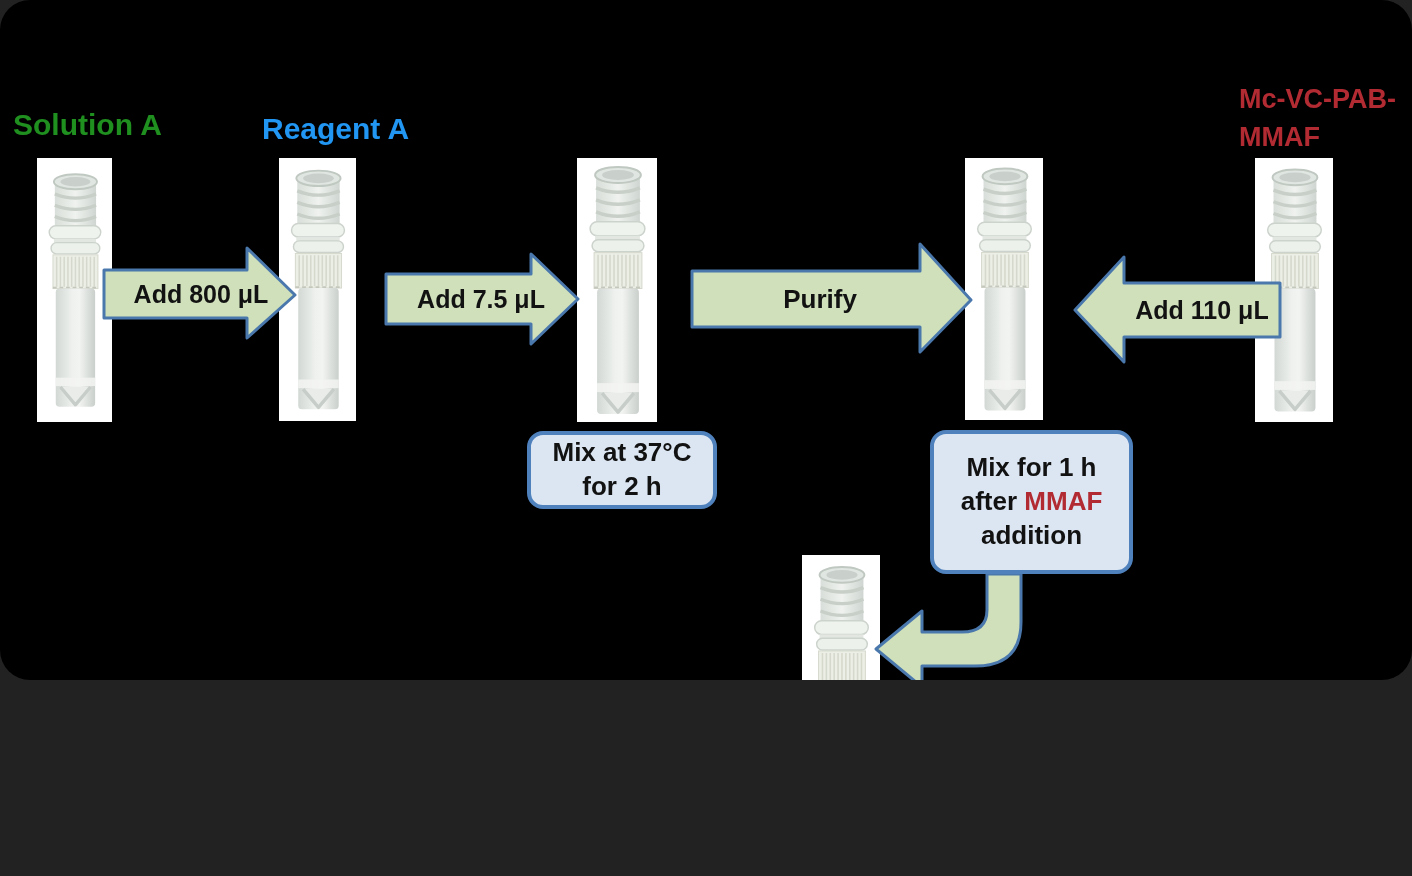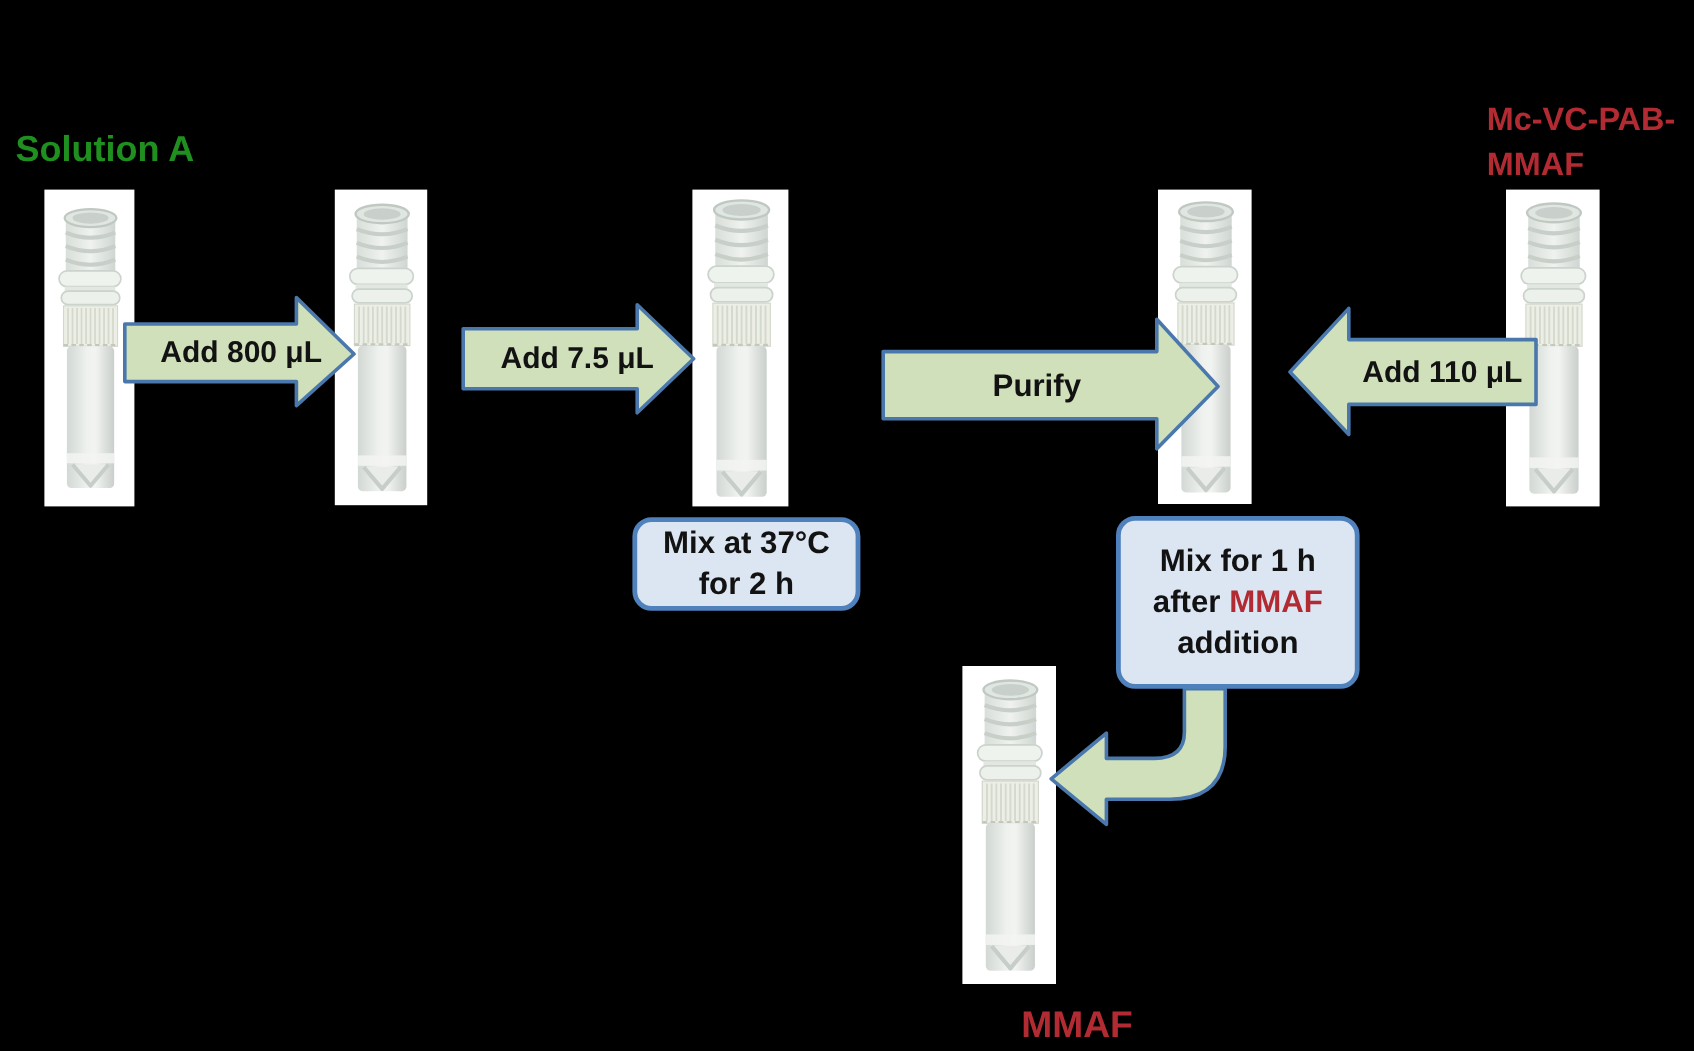--- a/index.html
+++ b/index.html
@@ -11,23 +11,24 @@
     --green:#1f8f1f;
     --blue:#2196f3;
     --red:#b22b33;
     --ink:#121212;
   }
   *{margin:0;padding:0;box-sizing:border-box;}
   html,body{background:#222;}
   body{font-family:"Liberation Sans", sans-serif;}
   .stage{
     position:relative;
-    width:1412px;height:876px;
+    width:1412px;height:680px;
     background:var(--bg);
     overflow:hidden;
+    border-radius:30px;
   }
   .abs{position:absolute;}
   
   .tube{
     position:absolute;
     background:#ffffff;
     display:flex;align-items:flex-start;justify-content:center;
   }
   .tube svg{width:100%;height:100%;display:block;}
   
@@ -105,20 +106,21 @@
 
       <rect x="20" y="226" width="42" height="9" fill="#f3f5f2" opacity="0.85"></rect>
       <path d="M25,236 L41,255 L57,236" fill="#e9ece9" stroke="#c7cdc8" stroke-width="3.5" stroke-linejoin="round"></path>
     </symbol>
   </defs>
 </svg>
 
 <div class="stage">
 
   <div class="lbl lbl-green abs" style="left:13px;top:108px;">Solution A</div>
+  <div class="lbl lbl-blue abs" style="left:262px;top:112px;">Reagent A</div>
   <div class="lbl lbl-red abs" style="left:1239px;top:80px;">
     <div>Mc-VC-PAB-</div>
     <div>MMAF</div>
   </div>
   <div class="lbl lbl-red-big abs" style="left:851px;top:836px;">MMAF</div>
 
   <div class="tube" style="left:37px;top:158px;width:75px;height:264px;">
     <svg viewBox="0 0 80 265">
         <use href="#tube-shape"></use>
       </svg>
@@ -156,21 +158,21 @@
     <div class="arrow-label" style="left:8px;top:23px;width:178px;height:48px;">Add 800 μL</div>
   </div>
 
   <div class="arrow-wrap" style="left:386px;top:252px;width:195px;height:94px;">
     <svg width="195" height="94" viewBox="0 0 195 94">
       <polygon class="arrow-shape" points="0,22 145,22 145,2 192,47 145,92 145,72 0,72"></polygon>
     </svg>
     <div class="arrow-label" style="left:5px;top:22px;width:180px;height:50px;">Add 7.5 μL</div>
   </div>
 
-  <div class="arrow-wrap" style="left:692px;top:264px;width:283px;height:112px;margin-left:44px;">
+  <div class="arrow-wrap" style="left:692px;top:242px;width:283px;height:112px;">
     <svg width="283" height="112" viewBox="0 0 283 112">
       <polygon class="arrow-shape" points="0,29 228,29 228,2 279,58 228,110 228,85 0,85"></polygon>
     </svg>
     <div class="arrow-label big" style="left:0px;top:29px;width:256px;height:56px;">Purify</div>
   </div>
 
   <div class="arrow-wrap" style="left:1072px;top:255px;width:210px;height:110px;">
     <svg width="210" height="110" viewBox="0 0 210 110">
       <polygon class="arrow-shape" points="208,28 52,28 52,2 3,55 52,107 52,82 208,82"></polygon>
     </svg>

